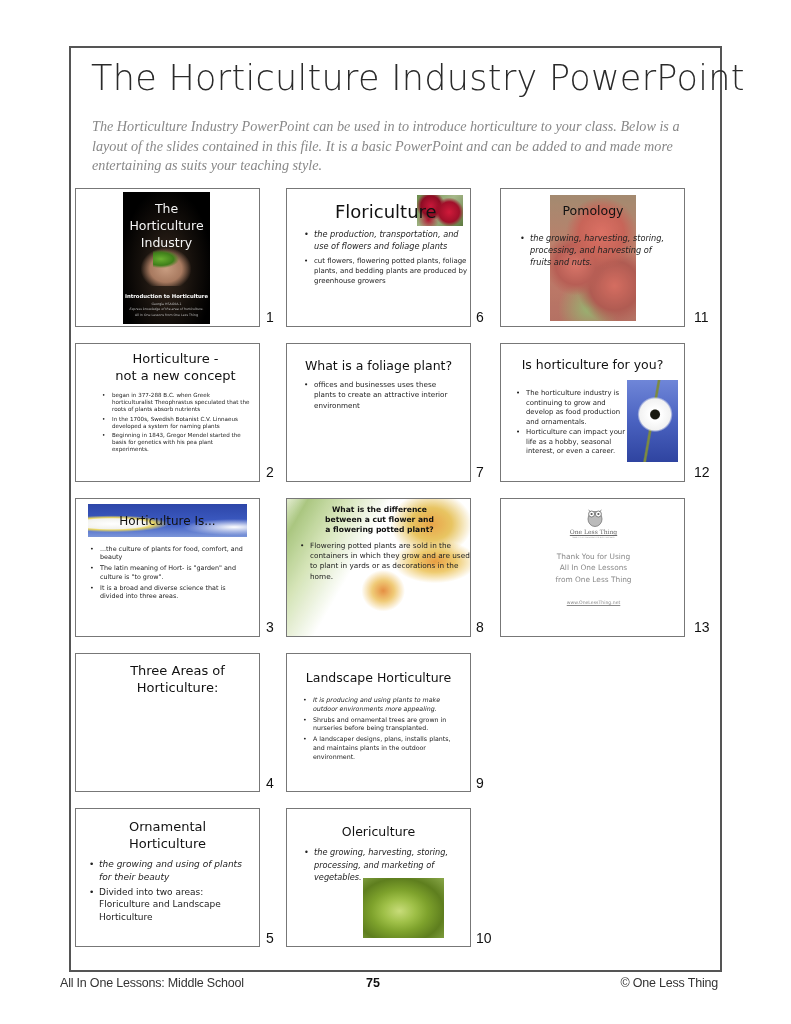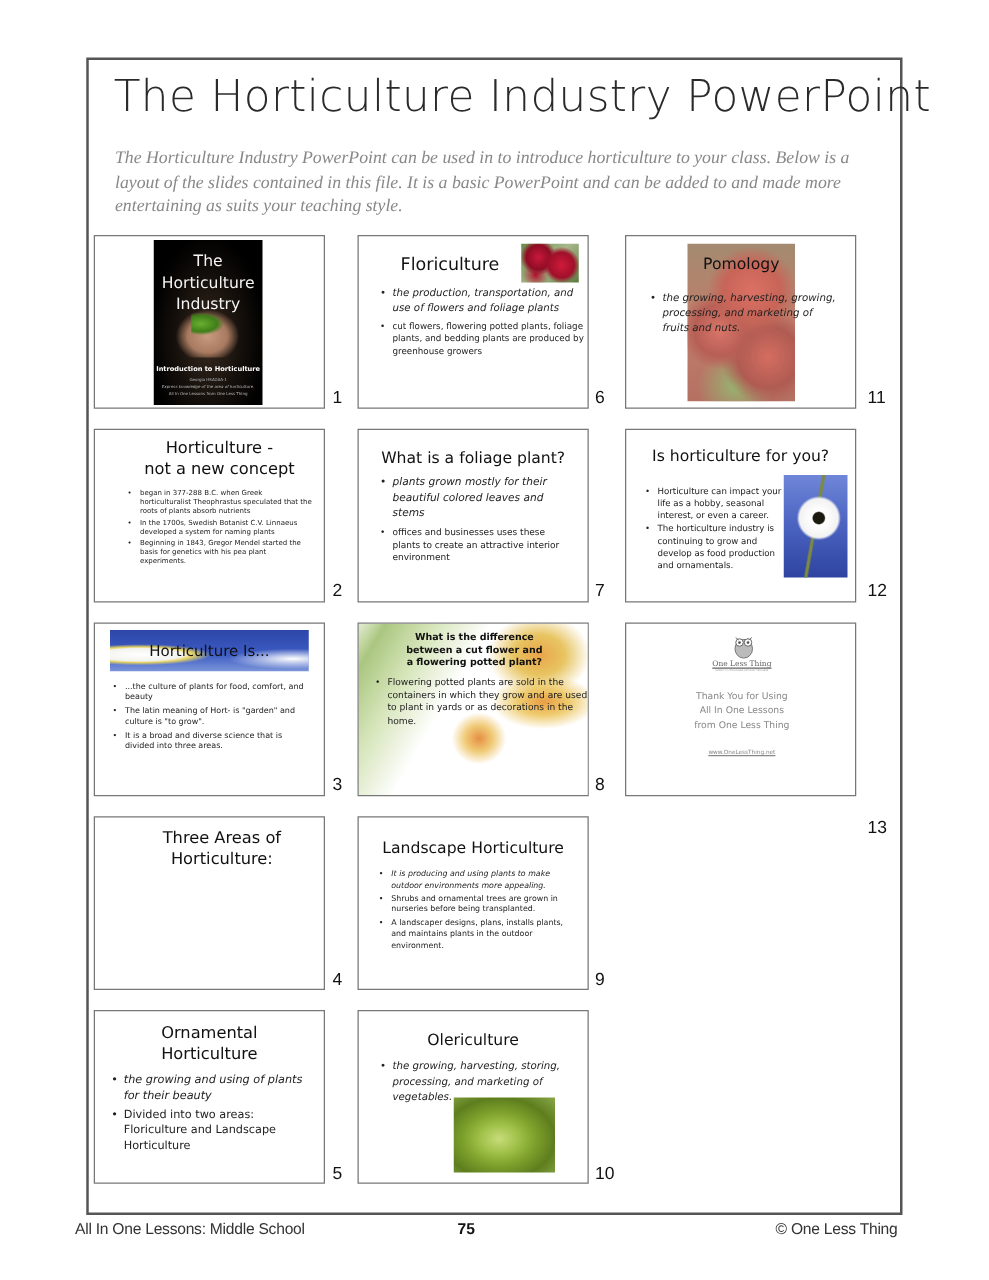--- a/index.html
+++ b/index.html
@@ -128,32 +128,31 @@
   </ul>
 </div>
 <div class="slide-num" style="left:266px; top:930px;">5</div>
 
 <div class="slide" style="left:286px; top:188px;">
   <div class="photo" style="left:130px; top:6px; width:46px; height:31px;
               background: radial-gradient(circle at 70% 55%, #d01a3a 0%, #a0102a 28%, transparent 40%),
                           radial-gradient(circle at 30% 35%, #c8183a 0%, #8e0c24 26%, transparent 38%),
                           radial-gradient(circle at 25% 80%, #b0102e 0%, transparent 25%),
                           linear-gradient(135deg, #6a8c4a 0%, #a7b88a 50%, #5e7a40 100%);"></div>
-  <div class="s-title" style="position:absolute; left:28px; top:15px; width:90px; font-size:14px;">Floriculture</div>
+  <div class="s-title" style="position:absolute; left:48px; top:15px; width:90px; font-size:18px;">Floriculture</div>
   <ul class="s-list" style="position:absolute; left:17px; top:40px; width:165px;">
     <li class="it" style="font-size:8.2px; line-height:11.8px; margin-bottom:3px;">the production, transportation, and use of flowers and foliage plants</li>
     <li style="font-size:7px; line-height:10px;">cut flowers, flowering potted plants, foliage plants, and bedding plants are produced by greenhouse growers</li>
   </ul>
 </div>
 <div class="slide-num" style="left:476px; top:309px;">6</div>
 
 <div class="slide" style="left:286px; top:343px;">
   <div class="s-title" style="margin-top:14px; font-size:12.5px;">What is a foliage plant?</div>
   <ul class="s-list" style="margin:6px 10px 0 17px;">
-    <li class="it" style="font-size:8.5px; line-height:12.5px; margin-bottom:3px;">plants grown mostly for their beautiful colored leaves and stems</li>
     <li style="font-size:7.2px; line-height:10.3px;">offices and businesses uses these plants to create an attractive interior environment</li>
   </ul>
 </div>
 <div class="slide-num" style="left:476px; top:464px;">7</div>
 
 <div class="slide" style="left:286px; top:498px;">
   <div class="photo" style="left:0; top:0; width:185px; height:139px;
               background: radial-gradient(ellipse at 78% 18%, #e8a040 0%, #e7c25a 10%, transparent 20%),
                           radial-gradient(ellipse at 80% 45%, #e89a3a 0%, #efca6a 10%, transparent 20%),
                           radial-gradient(ellipse at 52% 66%, #e48a3a 0%, #f0c870 8%, transparent 16%),
@@ -193,30 +192,30 @@
 
 <div class="slide" style="left:500px; top:188px;">
   <div class="photo" style="left:49px; top:6px; width:86px; height:126px; opacity:0.78;
               background: radial-gradient(circle at 60% 30%, #d24a3a 0%, #b83a2a 22%, transparent 35%),
                           radial-gradient(circle at 30% 55%, #cf5040 0%, #a43226 22%, transparent 34%),
                           radial-gradient(circle at 75% 72%, #c94535 0%, #9a2e22 22%, transparent 34%),
                           radial-gradient(circle at 45% 90%, #7aa04a 0%, transparent 25%),
                           linear-gradient(180deg, #8a6a48 0%, #b05a42 50%, #a04a38 100%);"></div>
   <div class="s-title" style="position:absolute; left:49px; top:14px; width:86px; font-size:12.5px;">Pomology</div>
   <ul class="s-list it" style="position:absolute; left:19px; top:43px; width:150px; font-size:8.2px; line-height:12.2px;">
-    <li>the growing, harvesting, growing, processing, and marketing of fruits and nuts.</li>
+    <li>the growing, harvesting, storing, processing, and harvesting of fruits and nuts.</li>
   </ul>
 </div>
 <div class="slide-num" style="left:694px; top:309px;">11</div>
 
 <div class="slide" style="left:500px; top:343px;">
   <div class="s-title" style="margin-top:13px; font-size:12.5px;">Is horticulture for you?</div>
   <ul class="s-list" style="position:absolute; left:15px; top:45px; width:112px; font-size:6.9px; line-height:9.7px;">
+    <li>The horticulture industry is continuing to grow and develop as food production and ornamentals.</li>
     <li style="margin-bottom:1px;">Horticulture can impact your life as a hobby, seasonal interest, or even a career.</li>
-    <li>The horticulture industry is continuing to grow and develop as food production and ornamentals.</li>
   </ul>
   <div class="photo" style="left:126px; top:36px; width:51px; height:82px;
               background: radial-gradient(circle at 55% 42%, #1a1a10 0%, #1a1a10 8%, #ffffff 10%, #f2f2f2 28%, transparent 32%),
                           linear-gradient(100deg, transparent 46%, #7c8a40 48%, #7c8a40 50%, transparent 52%),
                           linear-gradient(180deg, #6f86d8 0%, #4a62c0 50%, #2f44a0 100%);"></div>
 </div>
 <div class="slide-num" style="left:694px; top:464px;">12</div>
 
 <div class="slide" style="left:500px; top:498px;">
   <div style="position:absolute; left:85px; top:8px; width:18px; height:20px;">
@@ -231,17 +230,17 @@
   </div>
   <div style="position:absolute; left:0; top:29px; width:185px; text-align:center; font-family:'DejaVu Serif', serif; font-size:6px; color:#666; text-decoration:underline;">One Less Thing</div>
   <div style="position:absolute; left:0; top:37px; width:185px; text-align:center; font-size:1.8px; color:#999;">MAKE IT A LITTLE EASIER FOR BUSY TEACHERS</div>
   <div style="position:absolute; left:0; top:52px; width:185px; text-align:center; font-size:7.4px; line-height:11.4px; color:#888;">
     <div>Thank You for Using</div>
     <div>All In One Lessons</div>
     <div>from One Less Thing</div>
   </div>
   <div style="position:absolute; left:0; top:101px; width:185px; text-align:center; font-size:4.6px; color:#888; text-decoration:underline;">www.OneLessThing.net</div>
 </div>
-<div class="slide-num" style="left:694px; top:653px;text-align:center;">13</div>
+<div class="slide-num" style="left:694px; top:619px;text-align:center;">13</div>
 
 <div style="position:absolute; left:60px; top:976px; font-family:'Liberation Sans', sans-serif; font-size:12.5px; color:#333; letter-spacing:-0.2px;">All In One Lessons: Middle School</div>
 <div style="position:absolute; left:366px; top:976px; font-family:'Liberation Sans', sans-serif; font-size:12.5px; font-weight:bold; color:#111;">75</div>
 <div style="position:absolute; right:73px; top:976px; font-family:'Liberation Sans', sans-serif; font-size:12.5px; color:#333; letter-spacing:-0.2px;">© One Less Thing</div>
 
 </body></html>

